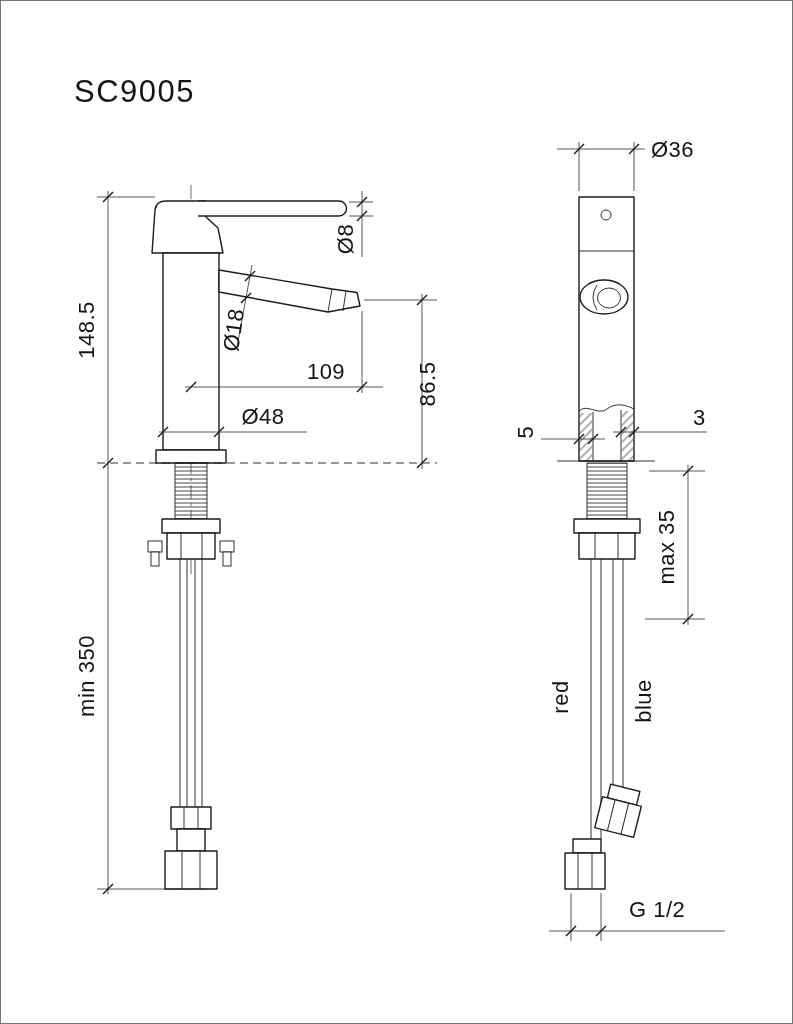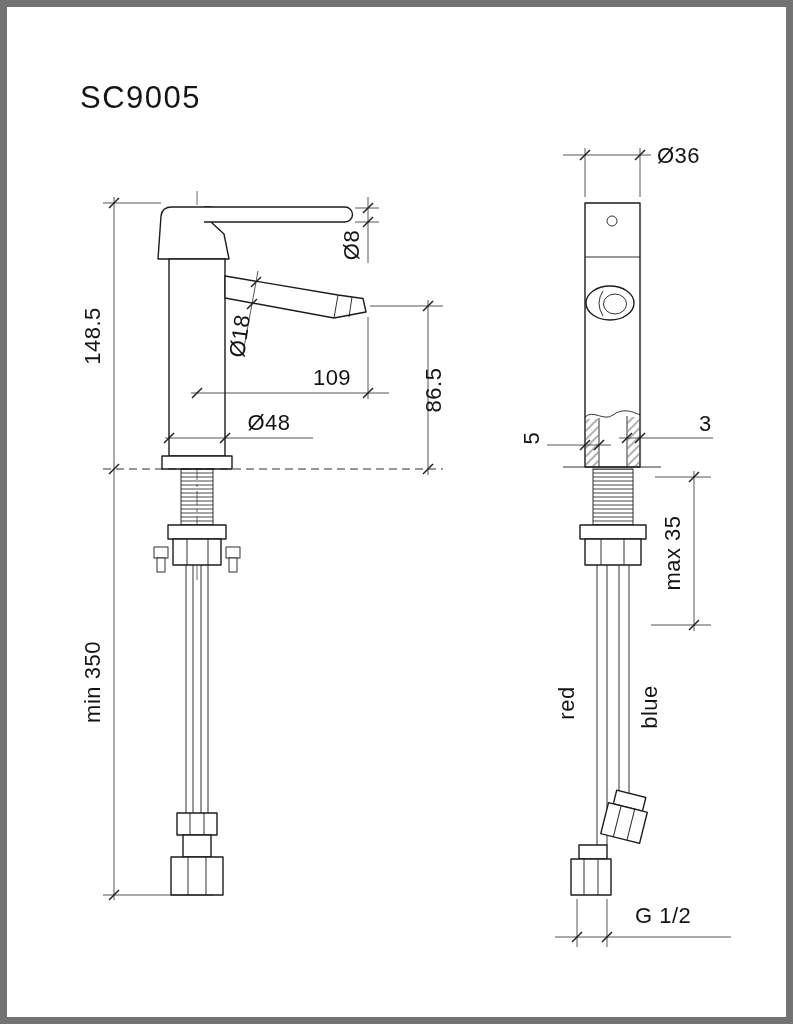--- a/index.html
+++ b/index.html
@@ -1,21 +1,21 @@
 <!DOCTYPE html>
 <html><head>
 <meta charset="utf-8">
 <style>
   html,body{margin:0;padding:0;background:#ffffff;}
   .page{
     position:relative;
     width:793px;height:1024px;
     box-sizing:border-box;
     background:#ffffff;
-    border:7px solid #737373;
+    border:1px solid #737373;
     font-family:"Liberation Sans", sans-serif;
     overflow:hidden;
   }
   svg{display:block;}
   
   path,rect,line,ellipse,circle,polygon{fill:none;}
   .s14{stroke:#1c1c1c;stroke-width:1.4;stroke-linejoin:round;}
   .s09{stroke:#1c1c1c;stroke-width:0.9;}
   .dim{stroke:#2b2b2b;stroke-width:0.8;}
   .dashed{stroke-dasharray:8 5;}

